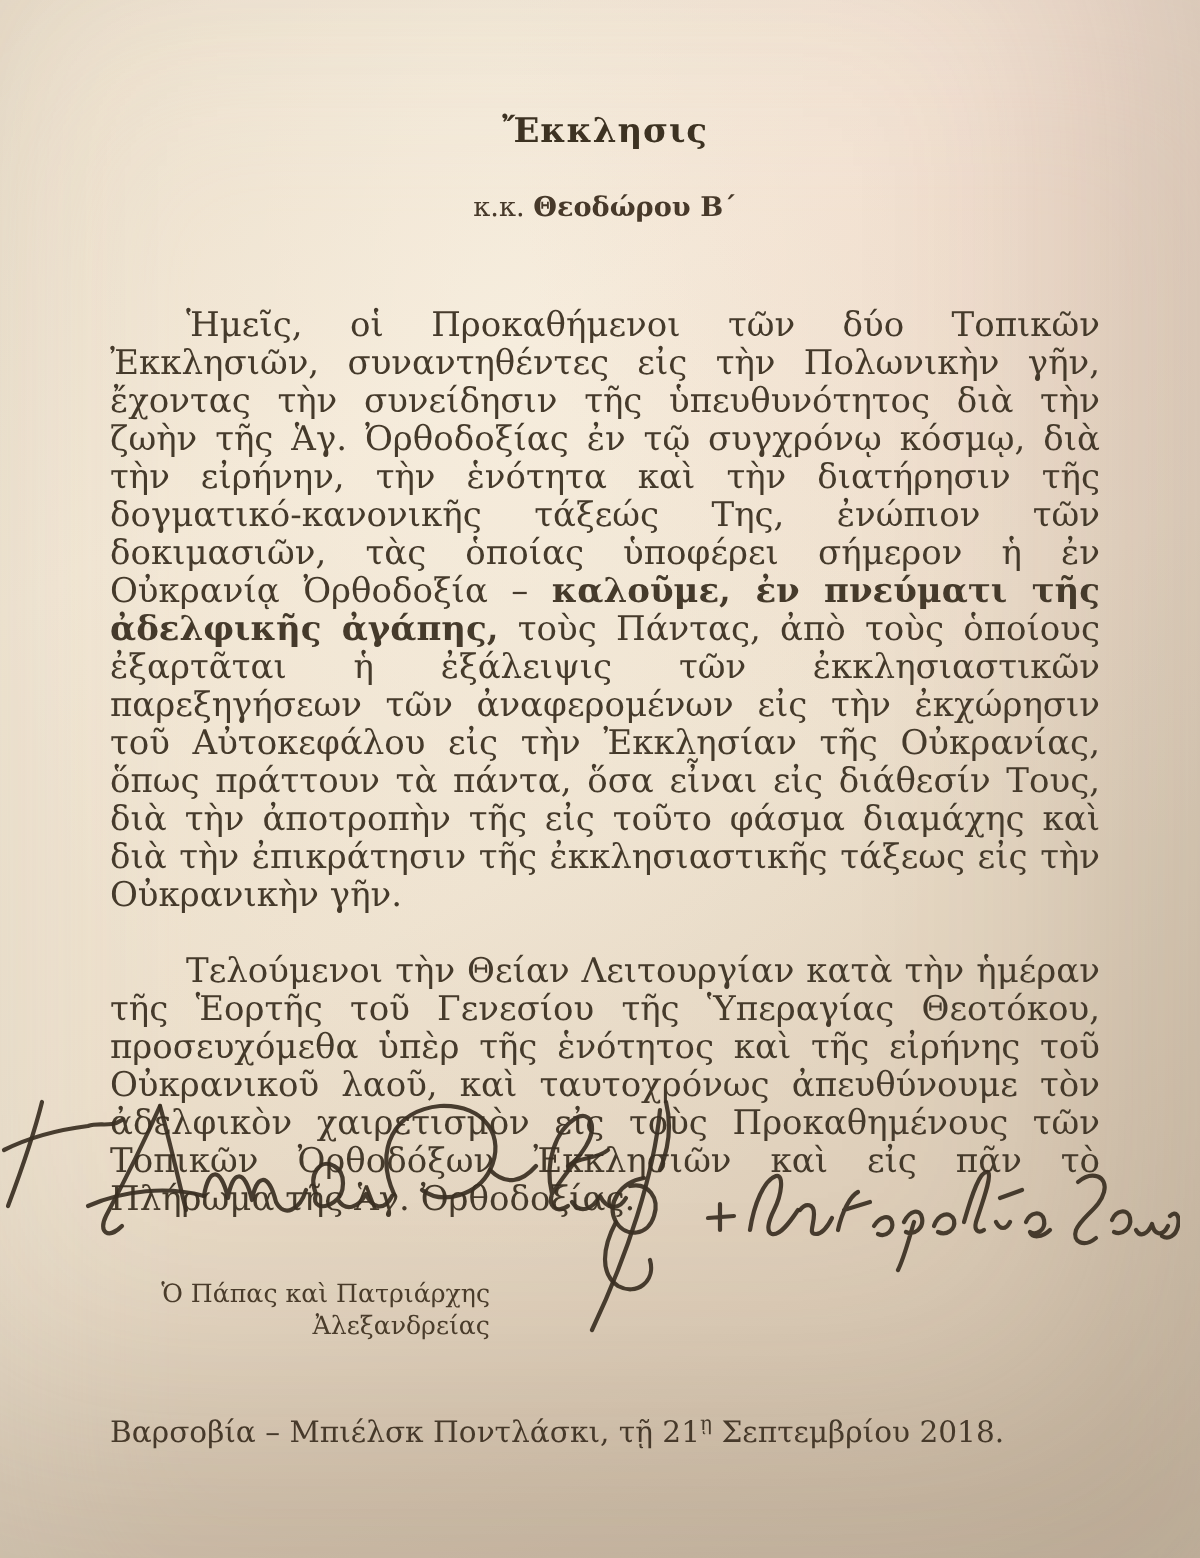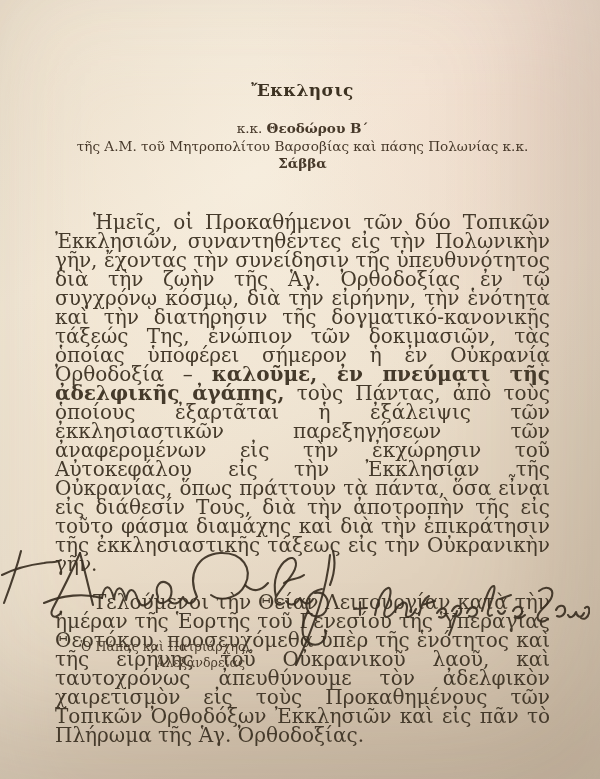--- a/index.html
+++ b/index.html
@@ -9,38 +9,38 @@
     margin:0 auto;
     overflow:hidden;
     font-family:"DejaVu Serif","Liberation Serif",serif;
     color:#433829;
     background:
       radial-gradient(ellipse at 92% 4%, rgba(242,214,203,0.55), rgba(242,214,203,0) 38%),
       radial-gradient(ellipse at 42% 22%, rgba(255,250,240,0.38), rgba(255,250,240,0) 55%),
       linear-gradient(152deg, #e9dbc7 0%, #f1e5d2 28%, #ecdfcb 52%, #ddcdb8 78%, #cfbfaa 100%);
     box-shadow: inset -45px -70px 130px rgba(92,72,50,0.20), inset 25px 35px 90px rgba(255,249,238,0.22);
   }
-  .content { padding:0 50px 0 55px;margin-top:24px; }
+  .content { padding:0 50px 0 55px; }
   .doc-title {
     margin:0; padding-top:56px;
     text-align:center;
     font-size:17px; font-weight:bold;
     letter-spacing:0.4px;
     color:#3d3222;
   }
   .header-block {
     margin-top:20px;
     text-align:center;
     font-size:13.6px;
     line-height:17.5px;
     color:#47392a;
   }
   .body-para {
     text-align:justify;
-    font-size:20px;
+    font-size:17px;
     line-height:19px;
     text-indent:38px;
     margin:0;
     color:#453a2b;
   }
   .para-1 { margin-top:40px; }
   .para-2 { margin-top:19px; }
   .bold-inline { font-weight:bold; }
   .sig-area { position:absolute; left:0; top:543px; width:600px; height:140px; }
   .sig-svg { position:absolute; }
@@ -67,21 +67,20 @@
 </head>
 <body>
 
 <div class="page">
   <div class="content">
 
     <h1 class="doc-title">Ἔκκλησις</h1>
 
     <div class="header-block">
       <div><span>κ.κ. </span><span class="bold-inline">Θεοδώρου Β΄</span></div>
-      <div><span>τῆς Α.Μ. τοῦ Μητροπολίτου Βαρσοβίας καὶ πάσης Πολωνίας κ.κ. </span><span class="bold-inline">Σάββα</span></div>
     </div>
 
     <p class="body-para para-1"><span>Ἡμεῖς, οἱ Προκαθήμενοι τῶν δύο Τοπικῶν Ἐκκλησιῶν, συναντηθέντες εἰς τὴν Πολωνικὴν γῆν, ἔχοντας τὴν συνείδησιν τῆς ὑπευθυνότητος διὰ τὴν ζωὴν τῆς Ἁγ. Ὀρθοδοξίας ἐν τῷ συγχρόνῳ κόσμῳ, διὰ τὴν εἰρήνην, τὴν ἑνότητα καὶ τὴν διατήρησιν τῆς δογματικό-κανονικῆς τάξεώς Της, ἐνώπιον τῶν δοκιμασιῶν, τὰς ὁποίας ὑποφέρει σήμερον ἡ ἐν Οὐκρανίᾳ Ὀρθοδοξία – </span><span class="bold-inline">καλοῦμε, ἐν πνεύματι τῆς ἀδελφικῆς ἀγάπης,</span><span> τοὺς Πάντας, ἀπὸ τοὺς ὁποίους ἐξαρτᾶται ἡ ἐξάλειψις τῶν ἐκκλησιαστικῶν παρεξηγήσεων τῶν ἀναφερομένων εἰς τὴν ἐκχώρησιν τοῦ Αὐτοκεφάλου εἰς τὴν Ἐκκλησίαν τῆς Οὐκρανίας, ὅπως πράττουν τὰ πάντα, ὅσα εἶναι εἰς διάθεσίν Τους, διὰ τὴν ἀποτροπὴν τῆς εἰς τοῦτο φάσμα διαμάχης καὶ διὰ τὴν ἐπικράτησιν τῆς ἐκκλησιαστικῆς τάξεως εἰς τὴν Οὐκρανικὴν γῆν.</span></p>
 
     <p class="body-para para-2">Τελούμενοι τὴν Θείαν Λειτουργίαν κατὰ τὴν ἡμέραν τῆς Ἑορτῆς τοῦ Γενεσίου τῆς Ὑπεραγίας Θεοτόκου, προσευχόμεθα ὑπὲρ τῆς ἑνότητος καὶ τῆς εἰρήνης τοῦ Οὐκρανικοῦ λαοῦ, καὶ ταυτοχρόνως ἀπευθύνουμε τὸν ἀδελφικὸν χαιρετισμὸν εἰς τοὺς Προκαθημένους τῶν Τοπικῶν Ὀρθοδόξων Ἐκκλησιῶν καὶ εἰς πᾶν τὸ Πλήρωμα τῆς Ἁγ. Ὀρθοδοξίας.</p>
   </div>
 
   <div class="sig-area">
 
     <svg class="sig-svg sig-left-svg" viewBox="0 0 338 122" aria-hidden="true">
@@ -119,13 +118,14 @@
       <path class="ink-path" d="M228,40 C230,44 234,42 236,37 C237,42 241,44 244,38"></path>
       <path class="ink-path" d="M245,33 C248,30 250,33 249,38 C248,43 244,45 241,43"></path>
     </svg>
 
     <div class="sig-caption caption-left">
       <div>Ὁ Πάπας καὶ Πατριάρχης Ἀλεξανδρείας</div>
     </div>
 
   </div>
 
+  <div class="dateline"><span>Βαρσοβία – Μπιέλσκ Ποντλάσκι, τῇ 21</span><sup>ῃ</sup><span> Σεπτεμβρίου 2018.</span></div>
 </div>
 
 </body></html>

